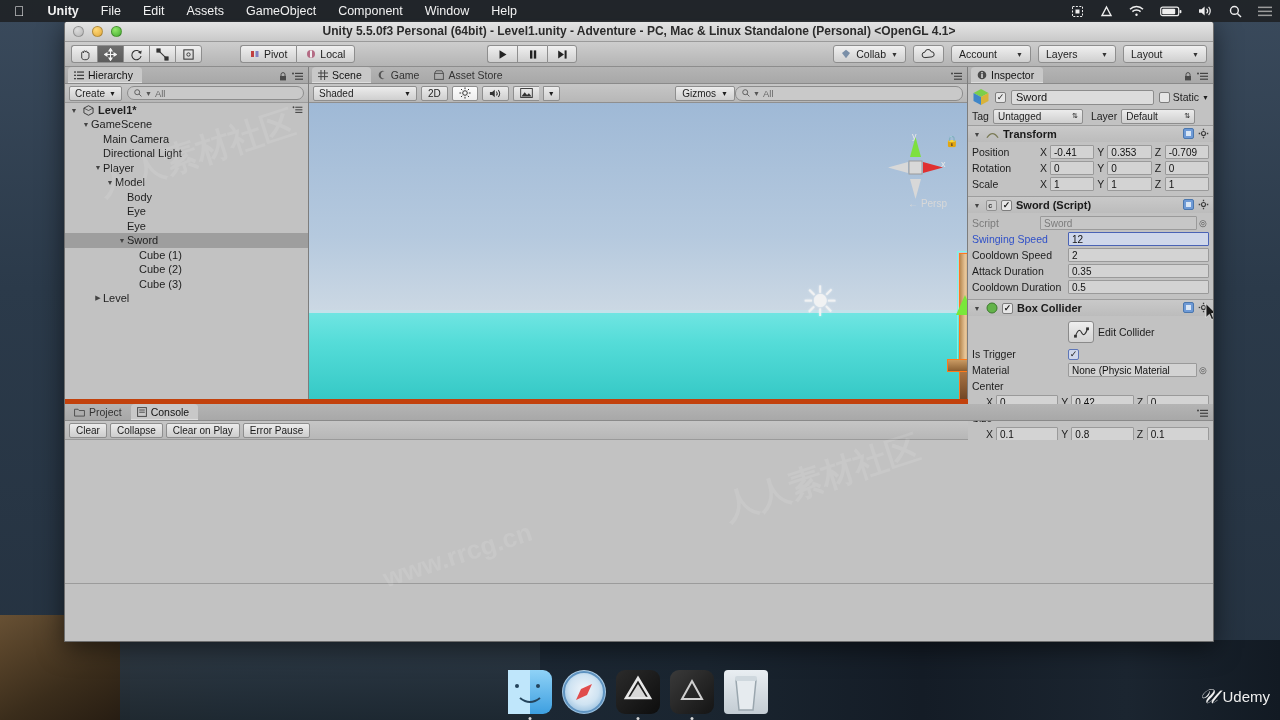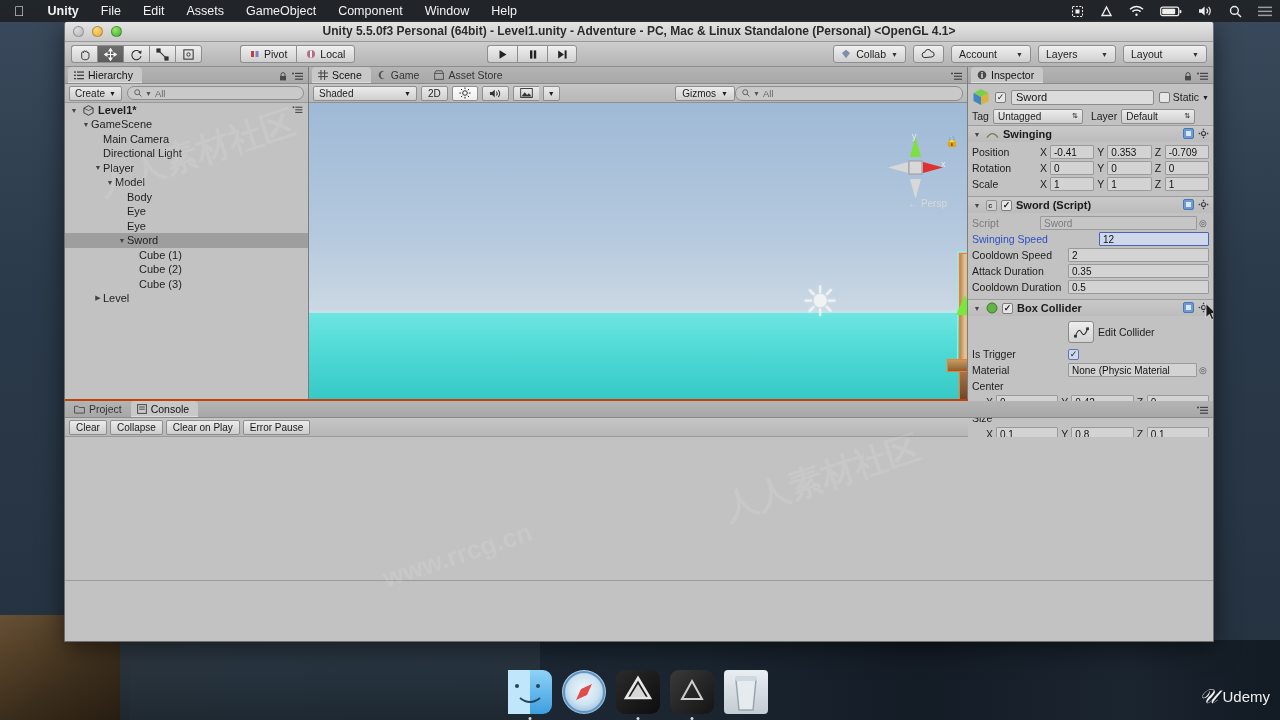--- a/index.html
+++ b/index.html
@@ -265,42 +265,42 @@
   .flabel.blue{ color:#2f50c8; }
   .fvec{ display:flex; flex:1; gap:3px; }
   .fvec .ax{ display:flex; align-items:center; gap:2px; flex:1; }
   .fvec .ax span{ width:8px; }
   .inp{
     flex:1; height:14px; background:#d3d3d3; border:1px solid #9a9a9a; border-radius:1px;
     font-size:10px; color:#111; padding:0 3px; display:flex; align-items:center; min-width:0;
     overflow:hidden; white-space:nowrap;
   }
   .inp.wide{ flex:1; }
-  .inp.focus{ background:#cfd7ea; border:1px solid #4a63b5;margin-left:31px; }
+  .inp.focus{ background:#cfd7ea; border:1px solid #4a63b5; }
   .inp.dis{ color:#7b7b7b; background:#c6c6c6; }
   .edit-coll{
     display:flex; align-items:center; gap:4px; padding:3px 0 3px 96px;
   }
   .sq-btn{
     width:26px; height:22px; background:linear-gradient(180deg,#efefef,#d2d2d2);
     border:1px solid #8a8a8a; border-radius:3px;
     display:flex; align-items:center; justify-content:center;
   }
   .addcomp-wrap{ padding:10px 12px; }
   .add-btn{
     height:19px; width:100%;
     background:linear-gradient(180deg,#f2f2f2,#d6d6d6);
     border:1px solid #8a8a8a; border-radius:3px;
     display:flex; align-items:center; justify-content:center;
     font-size:11px; color:#151515;
   }
   .cursor-arrow{ position:absolute; left:1140px; top:282px; z-index:40; }
 
   
-  #bottom{ height:303px; display:flex; flex-direction:column; background:#c2c2c2; border-top:2px solid #c2410c; }
+  #bottom{ height:303px; display:flex; flex-direction:column; background:#c2c2c2; border-top:5px solid #c2410c; }
   .con-toolbar{
     height:19px; background:linear-gradient(180deg,#c6c6c6,#b7b7b7);
     border-bottom:1px solid #9a9a9a;
     display:flex; align-items:center; gap:3px; padding:4px 4px;
   }
   .con-btn{
     height:15px; padding:0 6px; font-size:10px; color:#1a1a1a;
     background:linear-gradient(180deg,#ececec,#cdcdcd);
     border:1px solid #8e8e8e; border-radius:2px;
     display:flex; align-items:center;
@@ -861,21 +861,21 @@
           </div>
         </div>
       </div>
 
       <div class="comp">
         <div class="comp-head">
           <span class="tri">▼</span>
           <svg width="13" height="11" viewBox="0 0 14 11">
               <path d="M1 9 Q7 0 13 9" fill="none" stroke="#7a7a55" stroke-width="1.4"></path>
             </svg>
-          <span>Swinging</span>
+          <span>Transform</span>
           <span class="hright">
             <span>
               <svg width="11" height="11" viewBox="0 0 11 11">
                   <rect x="0.5" y="0.5" width="10" height="10" rx="1.5" fill="#6e9ad6" stroke="#4b77ad"></rect>
                   <rect x="3" y="3" width="5" height="5" fill="#d9e6f5"></rect>
                 </svg>
             </span>
             <span>
               <svg width="11" height="11" viewBox="0 0 12 12">
                   <circle cx="6" cy="6" r="2.2" fill="none" stroke="#3c3c3c" stroke-width="1.2"></circle>

